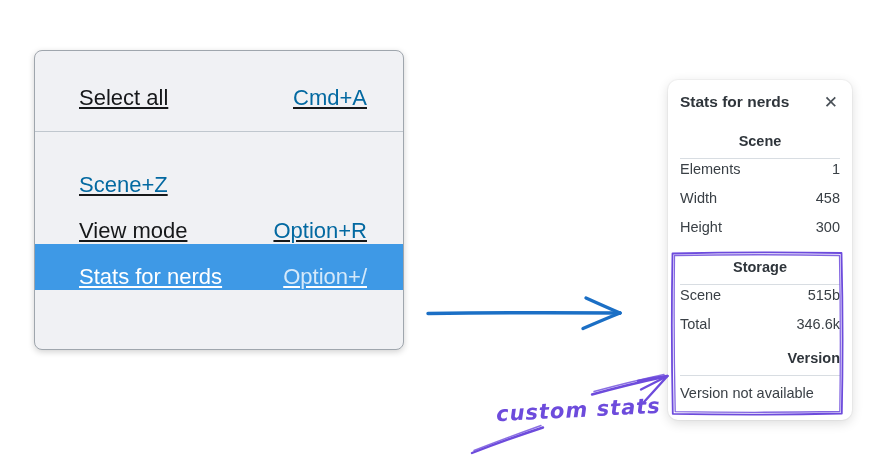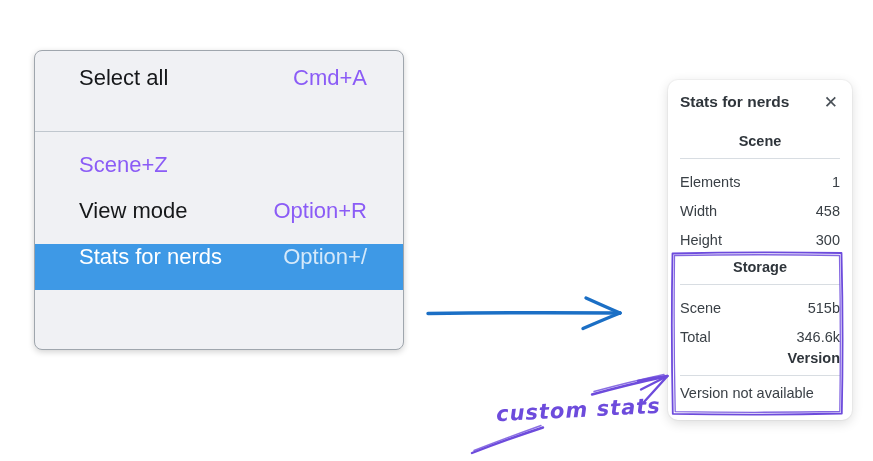--- a/index.html
+++ b/index.html
@@ -21,28 +21,29 @@
     background: #f0f1f4;
     border: 1px solid #9fa6ad;
     border-radius: 8px;
     box-shadow: 0 2px 6px rgba(0,0,0,0.18);
     padding: 14px 0 16px 0;
     overflow: hidden;
   }
   .menu-item {
     height: 46px;
     display: flex;
-    align-items: flex-start;
+    align-items: flex-end;
     justify-content: space-between;
     padding: 0 36px 0 44px;
     font-size: 22px;
     color: #16181a;
     cursor: default;
-  }
-  .menu-item .mi-shortcut { color: #8b5cf6; }
+    text-decoration: underline;
+  }
+  .menu-item .mi-shortcut { color: #0369a1; }
   .menu-item.highlighted { background: #3e99e6; color: #ffffff; }
   .menu-item.highlighted .mi-shortcut { color: rgba(255,255,255,0.78); margin-left: 36px; }
   .menu-divider {
     border: none;
     border-top: 1px solid #c0c7ce;
     margin: 20px 0;
   }
 
   
   .panel {
@@ -83,21 +84,21 @@
   .sec-header.mid   { margin-top: 10px; }
   .sec-header.last  { margin-top: 4px; text-align: right; }
   .p-divider {
     border: none;
     border-top: 1px solid #d8dde2;
     margin: 8px 0 2px 0;
   }
   .stat-row {
     height: 29px;
     display: flex;
-    align-items: flex-end;
+    align-items: flex-start;
     justify-content: space-between;
   }
   .version-msg { margin-top: 7px; height: 20px; line-height: 20px; }
 
   
   .overlay { position: absolute; pointer-events: none; }
   .annotation-text {
     position: absolute;
     left: 496px; top: 398px;
     font-family: "DejaVu Sans", sans-serif;

